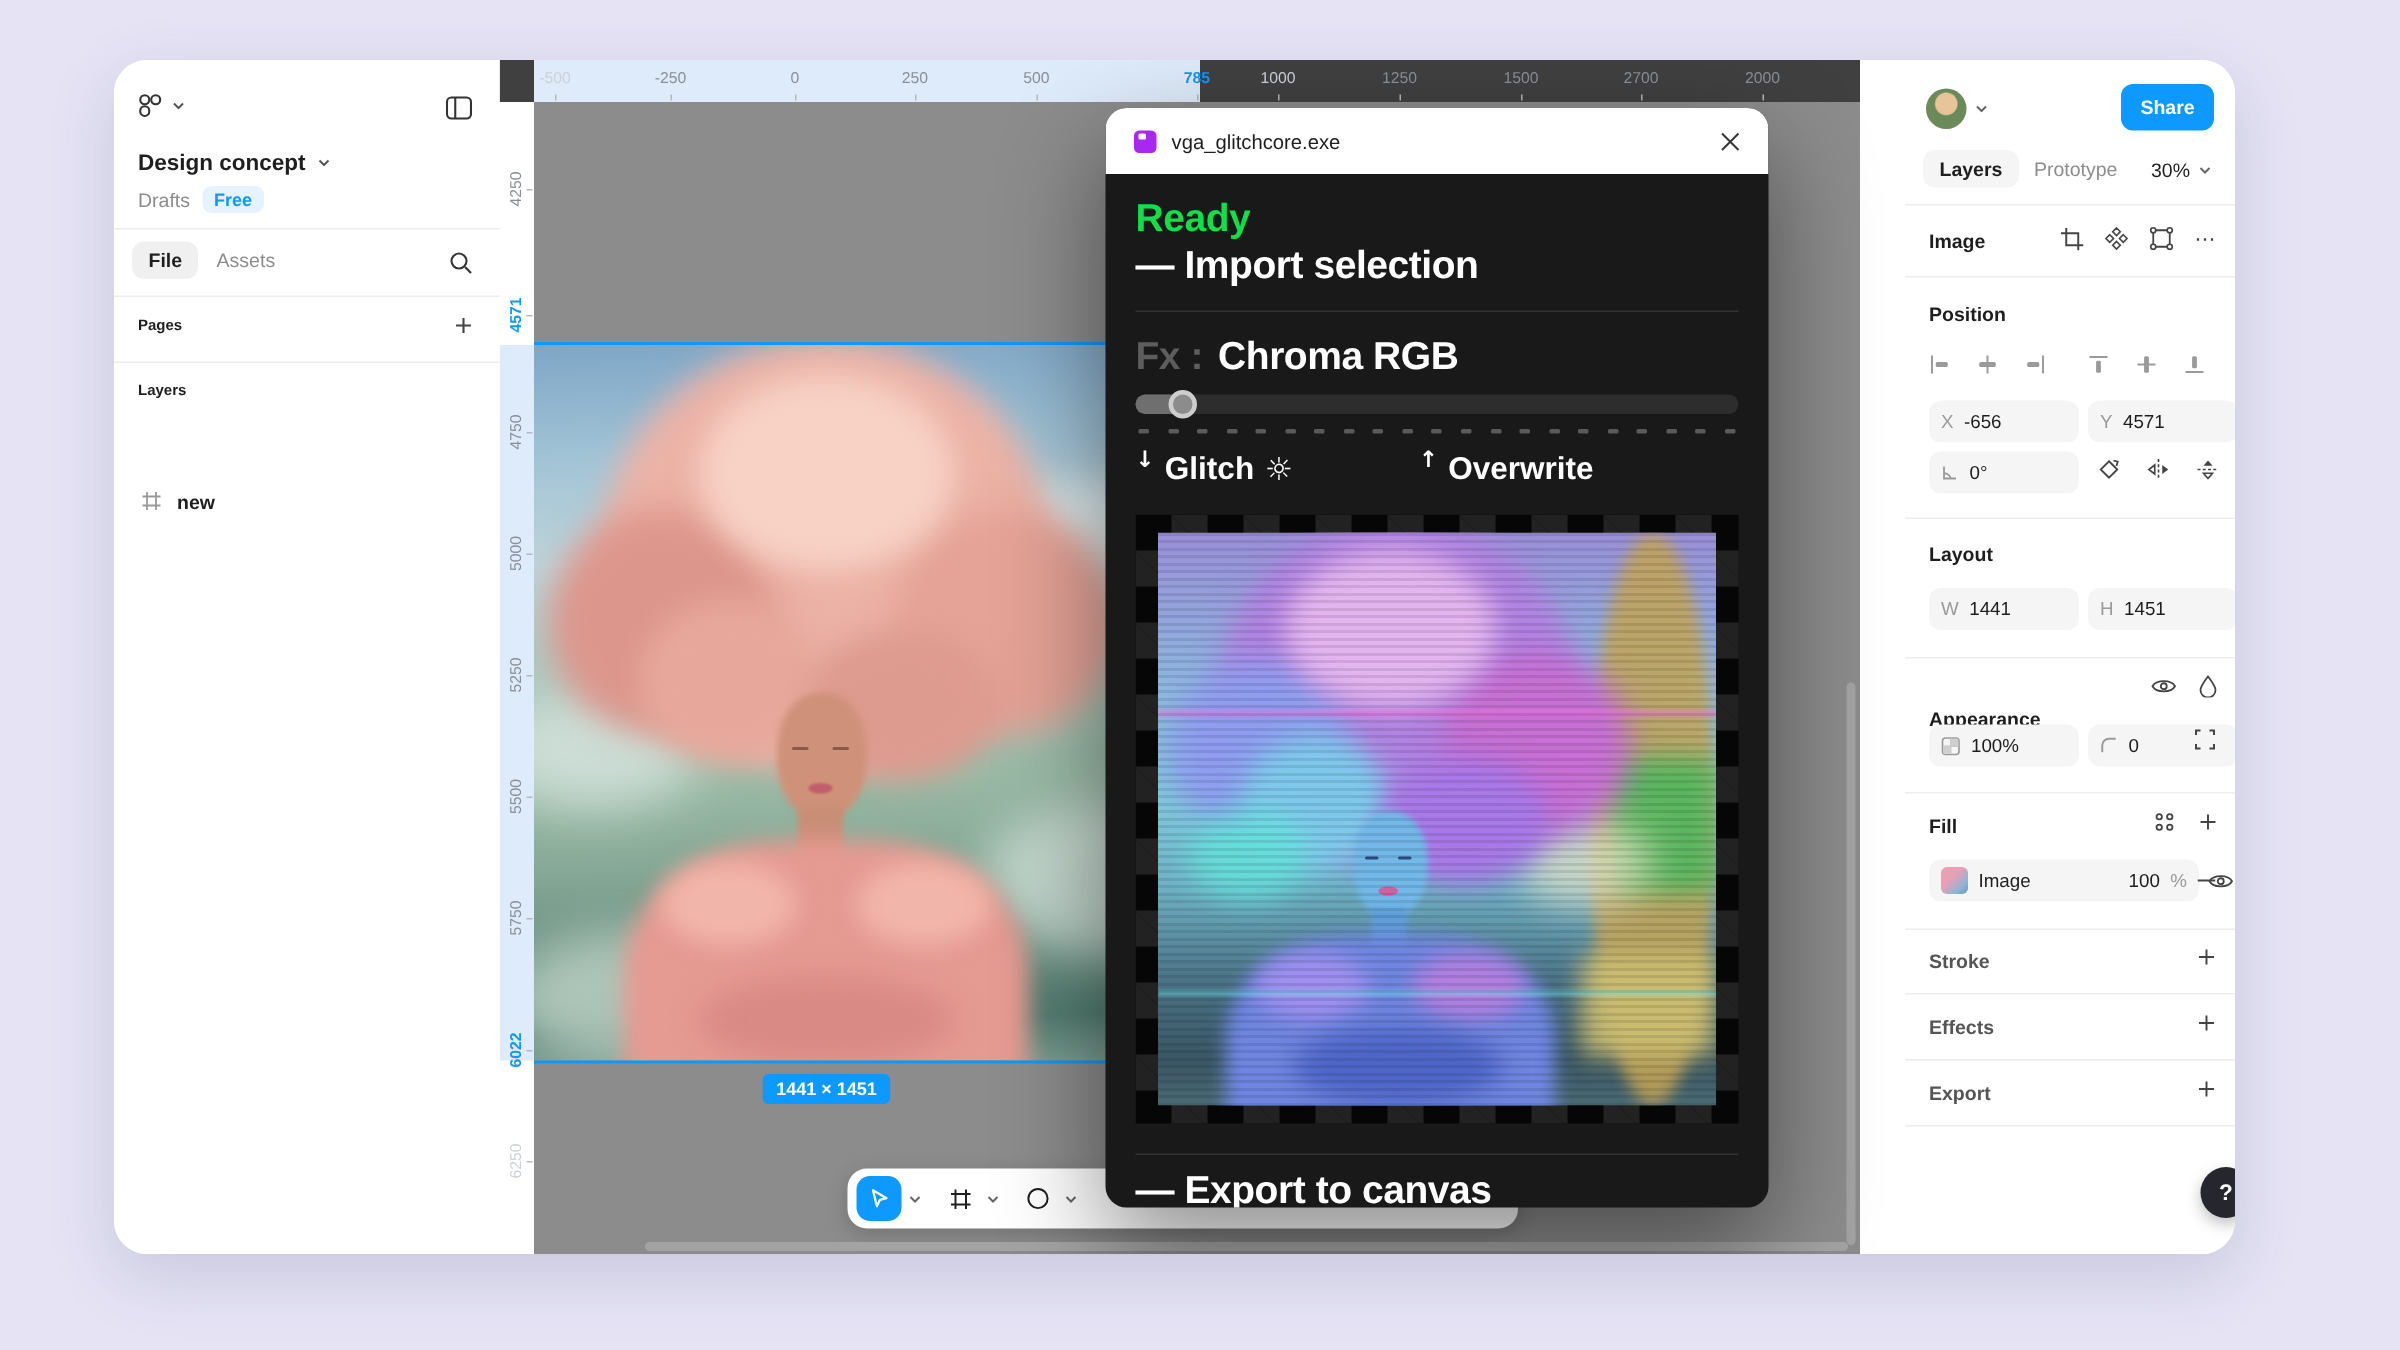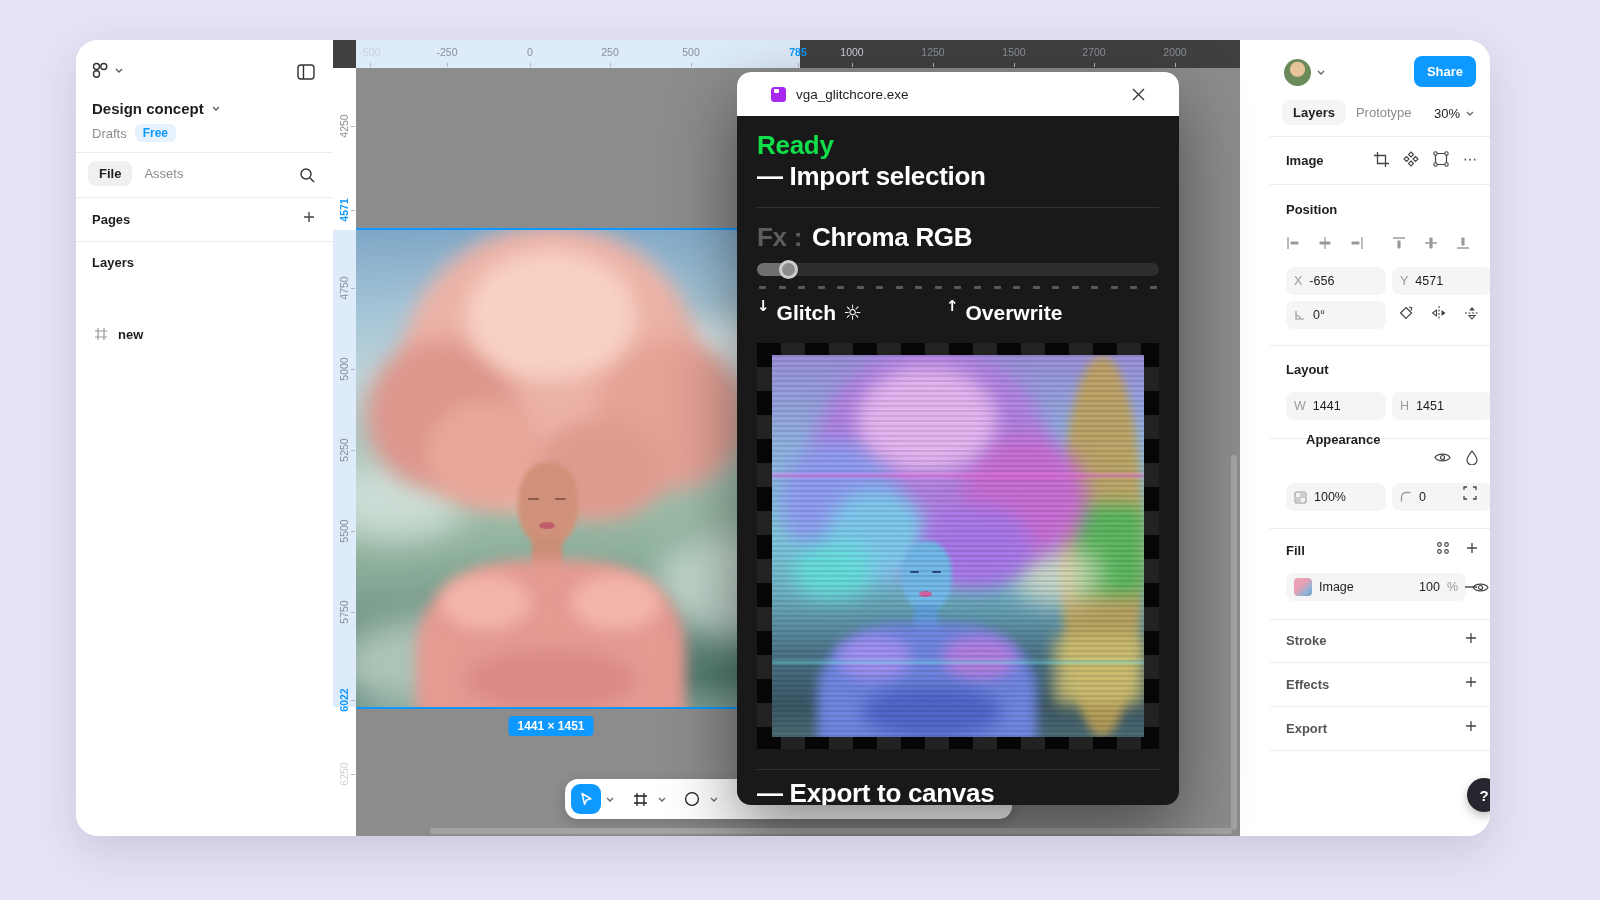--- a/index.html
+++ b/index.html
@@ -13,21 +13,21 @@
   
   #sidebar-left { position:absolute; left:0; top:0; width:257px; height:796px; background:#fff; z-index:4; }
   .divider-h { position:absolute; left:0; width:257px; height:1px; background:#ECECEC; }
   .logo-chip { position:absolute; left:16px; top:22px; display:flex; align-items:center; gap:6px; }
   .panel-icon { position:absolute; right:18px; top:24px; }
   .doc-title { position:absolute; left:16px; top:60px; font-size:15px; font-weight:700; display:flex; gap:8px; align-items:center;}
   .doc-sub { position:absolute; left:16px; top:84px; font-size:13px; color:#8c8c8c; display:flex; gap:8px; align-items:center; }
   .free-badge { background:#E6F2FE; color:#0D99FF; font-size:12px; font-weight:600; padding:2px 8px; border-radius:6px; }
   .tab-pill { font-size:13px; font-weight:600; padding:5px 11px; border-radius:8px; background:#F0F0F0; color:#1e1e1e; }
   .tab-ghost { font-size:13px; color:#8c8c8c; padding:5px 6px; }
-  .section-label { font-size:13px; font-weight:700; color:#1e1e1e; }
+  .section-label { font-size:10px; font-weight:700; color:#1e1e1e; }
   .layer-row { position:absolute; left:8px; width:241px; height:28px; border-radius:7px;
                display:flex; align-items:center; gap:10px; padding-left:10px; font-size:13px; }
   .layer-selected { background:#E1EEFB; }
   .icon-btn { display:inline-flex; align-items:center; justify-content:center; }
 
   
   #canvas { position:absolute; left:257px; top:0; width:907px; height:796px; overflow:hidden; background:#fff; }
   #ruler-top { position:absolute; left:0; top:0; width:907px; height:28px; background:#404040; z-index:3; }
   #ruler-top-highlight { position:absolute; left:23px; top:0; width:444px; height:28px; background:#DEEBFA; }
   #ruler-left { position:absolute; left:0; top:28px; width:23px; height:768px; background:#fff; z-index:3; }
@@ -73,21 +73,21 @@
                font-size:13px; font-weight:600; border:none; border-radius:8px; display:flex; align-items:center; justify-content:center; }
   .avatar { position:absolute; left:14px; top:19px; width:27px; height:27px; border-radius:50%;
             background:radial-gradient(circle at 50% 38%, #e8c49a 0 7px, #6a8a5a 8px 16px, #43633f 100%); }
   .help-btn { position:absolute; left:197px; top:738px; width:34px; height:34px; border-radius:50%;
               background:#26262E; color:#fff; font-size:15px; font-weight:700; display:flex; align-items:center; justify-content:center;
               box-shadow:0 4px 10px rgba(0,0,0,.25); }
 
   
   #modal { position:absolute; left:661px; top:32px; width:442px; height:733px; border-radius:14px;
            background:#191919; box-shadow:0 28px 70px rgba(0,0,0,.45); overflow:hidden; z-index:10; }
-  #modal-titlebar { height:44px; background:#fff; display:flex; align-items:center; padding:0 34px; gap:10px; }
+  #modal-titlebar { height:44px; background:#fff; display:flex; align-items:center; padding:0 19px; gap:10px; }
   .floppy { width:15px; height:15px; border-radius:3.5px; background:#A928F0; position:relative; }
   .floppy::after { content:""; position:absolute; left:2.5px; top:2px; width:5px; height:4px; background:#fff; border-radius:1px; }
   #modal-title { font-size:13.5px; color:#1e1e1e; }
   #modal-close { margin-left:auto; }
   #modal-body { padding:14px 20px 0 20px; color:#fff; }
   .m-big { font-size:26px; font-weight:700; letter-spacing:-.3px; line-height:1.18; }
   .m-green { color:#10DF49; }
   .m-gray { color:#5d5d5d; }
   .m-div { height:1px; background:#333; margin-top:16px; }
   .slider-track { margin-top:10px; position:relative; height:13px; border-radius:7px; background:#2d2d2d; }
@@ -403,21 +403,21 @@
       <span class="fval">1451</span>
     </div>
     <div style="position:absolute;left:228px;top:354px;width:18px;height:24px;background:#E1EEFB;border-radius:6px;display:flex;align-items:center;justify-content:center;">
       <svg width="9" height="16" viewBox="0 0 9 16">
         <rect x="1.5" y="1" width="6" height="6.5" rx="3" fill="none" stroke="#0D99FF" stroke-width="1.4"></rect>
         <rect x="1.5" y="8.5" width="6" height="6.5" rx="3" fill="none" stroke="#0D99FF" stroke-width="1.4"></rect>
       </svg>
     </div>
     <div class="sr-div" style="top:398px;"></div>
 
-    <div class="sr-heading" style="top:392px;margin-left:20px;">Appearance</div>
+    <div class="sr-heading" style="top:432px;">Appearance</div>
     <div style="position:absolute;right:12px;top:410px;display:flex;gap:15px;align-items:center;">
       <svg width="17" height="13" viewBox="0 0 17 13">
           <path d="M1 6.5 C3.5 2 13.5 2 16 6.5 C13.5 11 3.5 11 1 6.5 Z" fill="none" stroke="#444" stroke-width="1.2"></path>
           <circle cx="8.5" cy="6.5" r="2" fill="none" stroke="#444" stroke-width="1.2"></circle>
         </svg>
       <svg width="12" height="15" viewBox="0 0 12 15">
           <path d="M6 1 C9 5 11 7.5 11 10 A5 5 0 0 1 1 10 C1 7.5 3 5 6 1 Z" fill="none" stroke="#444" stroke-width="1.2"></path>
         </svg>
     </div>
     <div class="field" style="left:16px;top:443px;width:100px;">

